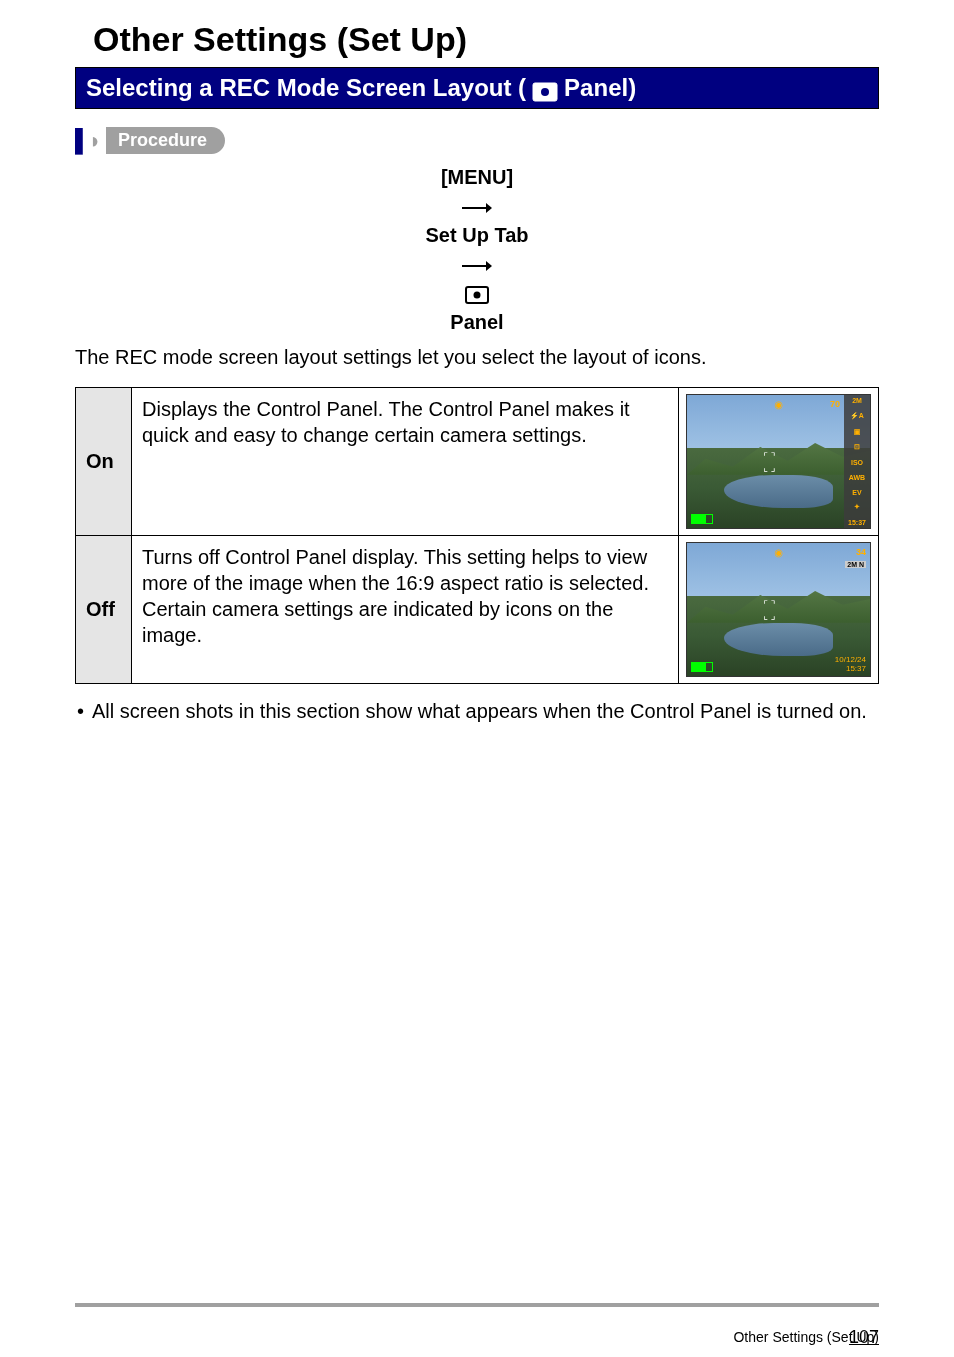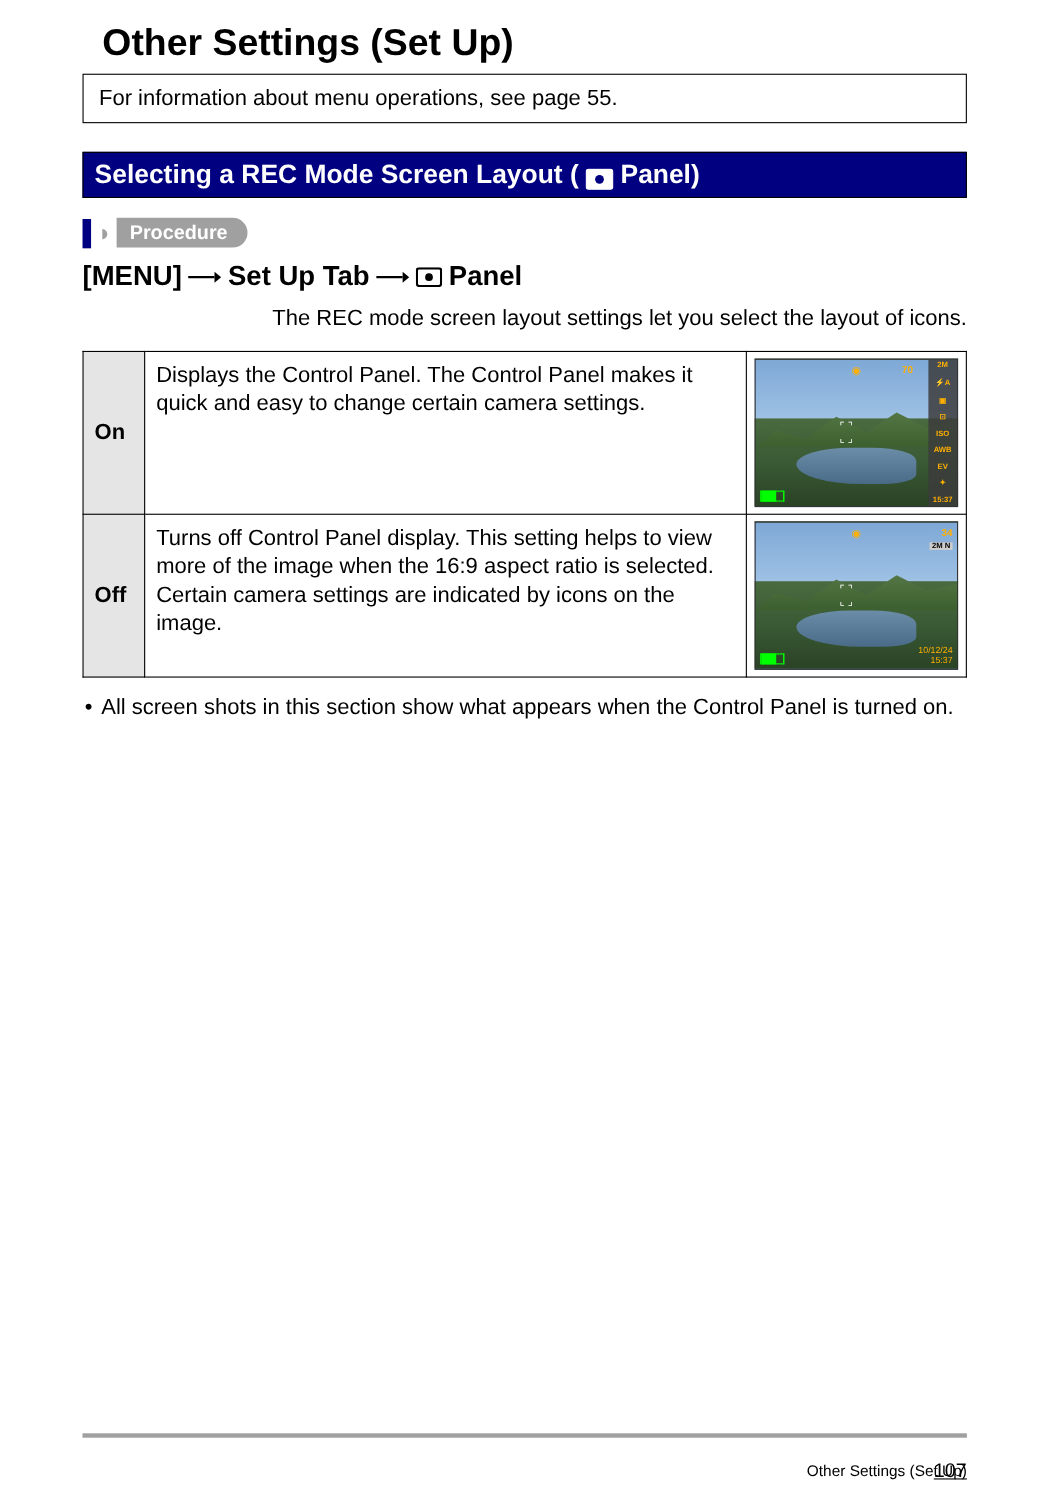--- a/index.html
+++ b/index.html
@@ -64,36 +64,36 @@
     }
     .procedure-tag {
       background: #a0a0a0;
       color: #fff;
       font-weight: bold;
       font-size: 18px;
       padding: 3px 18px 3px 12px;
       border-radius: 0 14px 14px 0;
     }
     .menu-path {
-      font-size: 25px;
+      font-size: 20px;
       font-weight: bold;
       display: flex;
       align-items: center;
       flex-wrap: wrap;
       gap: 6px;
       margin-bottom: 10px;
+      flex-direction: column;
     }
     .arrow-icon {
       display: inline-block;
     }
     .body-text {
       font-size: 20px;
       line-height: 1.35;
       margin-bottom: 16px;
-      text-align: right;
     }
     table.settings-table {
       width: 100%;
       border-collapse: collapse;
       margin-bottom: 14px;
     }
     table.settings-table td {
       border: 1px solid #000;
       vertical-align: middle;
       padding: 8px 10px;
@@ -161,21 +161,21 @@
       position: absolute;
       top: 4px;
       left: 50%;
       transform: translateX(-50%);
       color: #ffb000;
       font-size: 10px;
     }
     .camera-preview .overlay-top-num {
       position: absolute;
       top: 4px;
-      right: 40px;
+      right: 30px;
       color: #ffb000;
       font-size: 9px;
       font-weight: bold;
     }
     .camera-preview .overlay-brackets {
       position: absolute;
       top: 50%;
       left: 45%;
       transform: translate(-50%, -50%);
       color: #fff;
@@ -257,21 +257,20 @@
       vertical-align: middle;
     }
   </style>
 </head>
 <body>
 
 <div class="page-content">
   <h1 class="page-title">Other Settings (Set Up)</h1>
 
 
-  <div class="info-box">For information about menu operations, see page 55.</div>
 
   <div class="section-header">
     <span>Selecting a REC Mode Screen Layout (</span>
     <span class="camera-icon">
       <svg class="inline-icon" width="26" height="20" viewBox="0 0 26 20">
         <rect x="1" y="1" width="24" height="18" rx="2" fill="#fff" stroke="#fff" stroke-width="1"></rect>
         <circle cx="13" cy="10" r="4" fill="#000080"></circle>
       </svg>
     </span>
     <span> Panel)</span>

